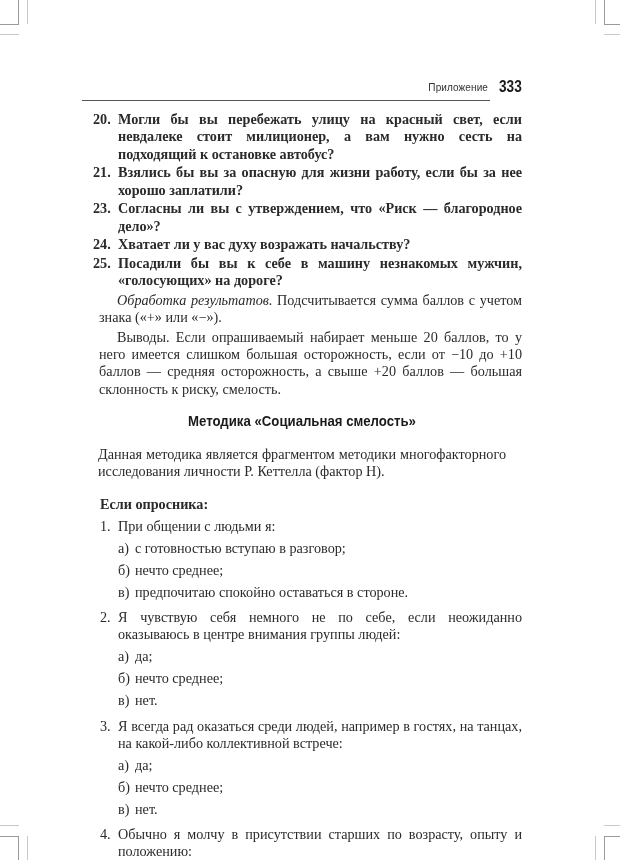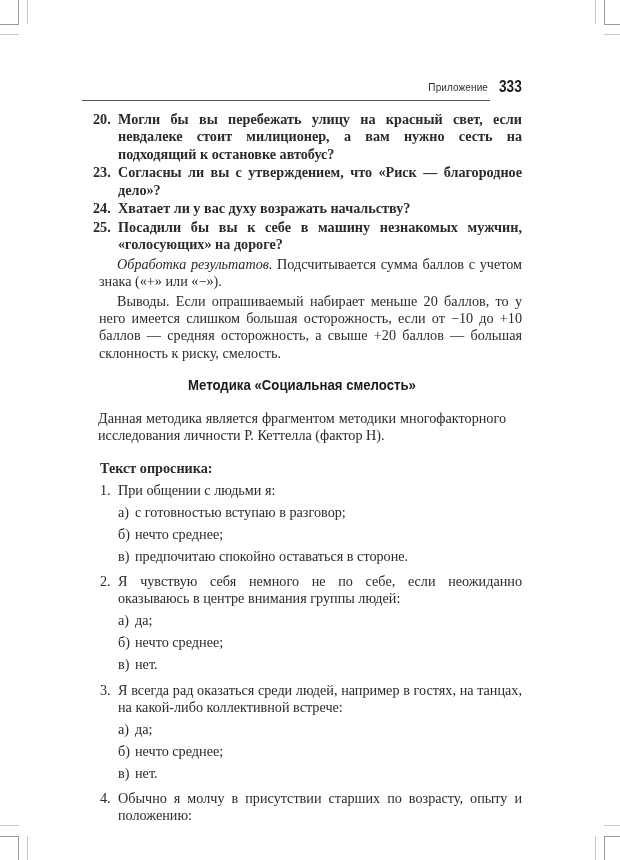--- a/index.html
+++ b/index.html
@@ -55,39 +55,43 @@
 </div>
 
 <div class="content">
 
   <div>
     <div class="qitem">
       <span class="qnum">20.</span>
       <span>Могли бы вы перебежать улицу на красный свет, если невдалеке стоит милиционер, а вам нужно сесть на подходящий к остановке автобус?</span>
     </div>
     <div class="qitem">
+      <span class="qnum">21.</span>
+      <span>Взялись бы вы за опасную для жизни работу, если бы за нее хорошо заплатили?</span>
+    </div>
+    <div class="qitem">
       <span class="qnum">23.</span>
       <span>Согласны ли вы с утверждением, что «Риск — благородное дело»?</span>
     </div>
     <div class="qitem">
       <span class="qnum">24.</span>
       <span>Хватает ли у вас духу возражать начальству?</span>
     </div>
     <div class="qitem">
       <span class="qnum">25.</span>
       <span>Посадили бы вы к себе в машину незнакомых мужчин, «голосующих» на дороге?</span>
     </div>
   </div>
 
   <p class="para"><em>Обработка результатов.</em><span> Подсчитывается сумма баллов с учетом знака («+» или «−»).</span></p>
   <p class="para">Выводы. Если опрашиваемый набирает меньше 20 баллов, то у него имеется слишком большая осторожность, если от −10 до +10 баллов — средняя осторожность, а свыше +20 баллов — большая склонность к риску, смелость.</p>
 
   <div class="section-title">Методика «Социальная смелость»</div>
   <p class="intro">Данная методика является фрагментом методики многофакторного исследования личности Р. Кеттелла (фактор Н).</p>
-  <div class="sub-head">Текст опросника:</div>
+  <div class="sub-head">Если опросника:</div>
 
   <div class="qblock">
     <div class="q">
       <span class="qnum">1.</span>
       <span>При общении с людьми я:</span>
     </div>
     <div class="opts">
       <div class="opt"><span class="opt-letter">а)</span><span>с готовностью вступаю в разговор;</span></div>
       <div class="opt"><span class="opt-letter">б)</span><span>нечто среднее;</span></div>
       <div class="opt"><span class="opt-letter">в)</span><span>предпочитаю спокойно оставаться в стороне.</span></div>

